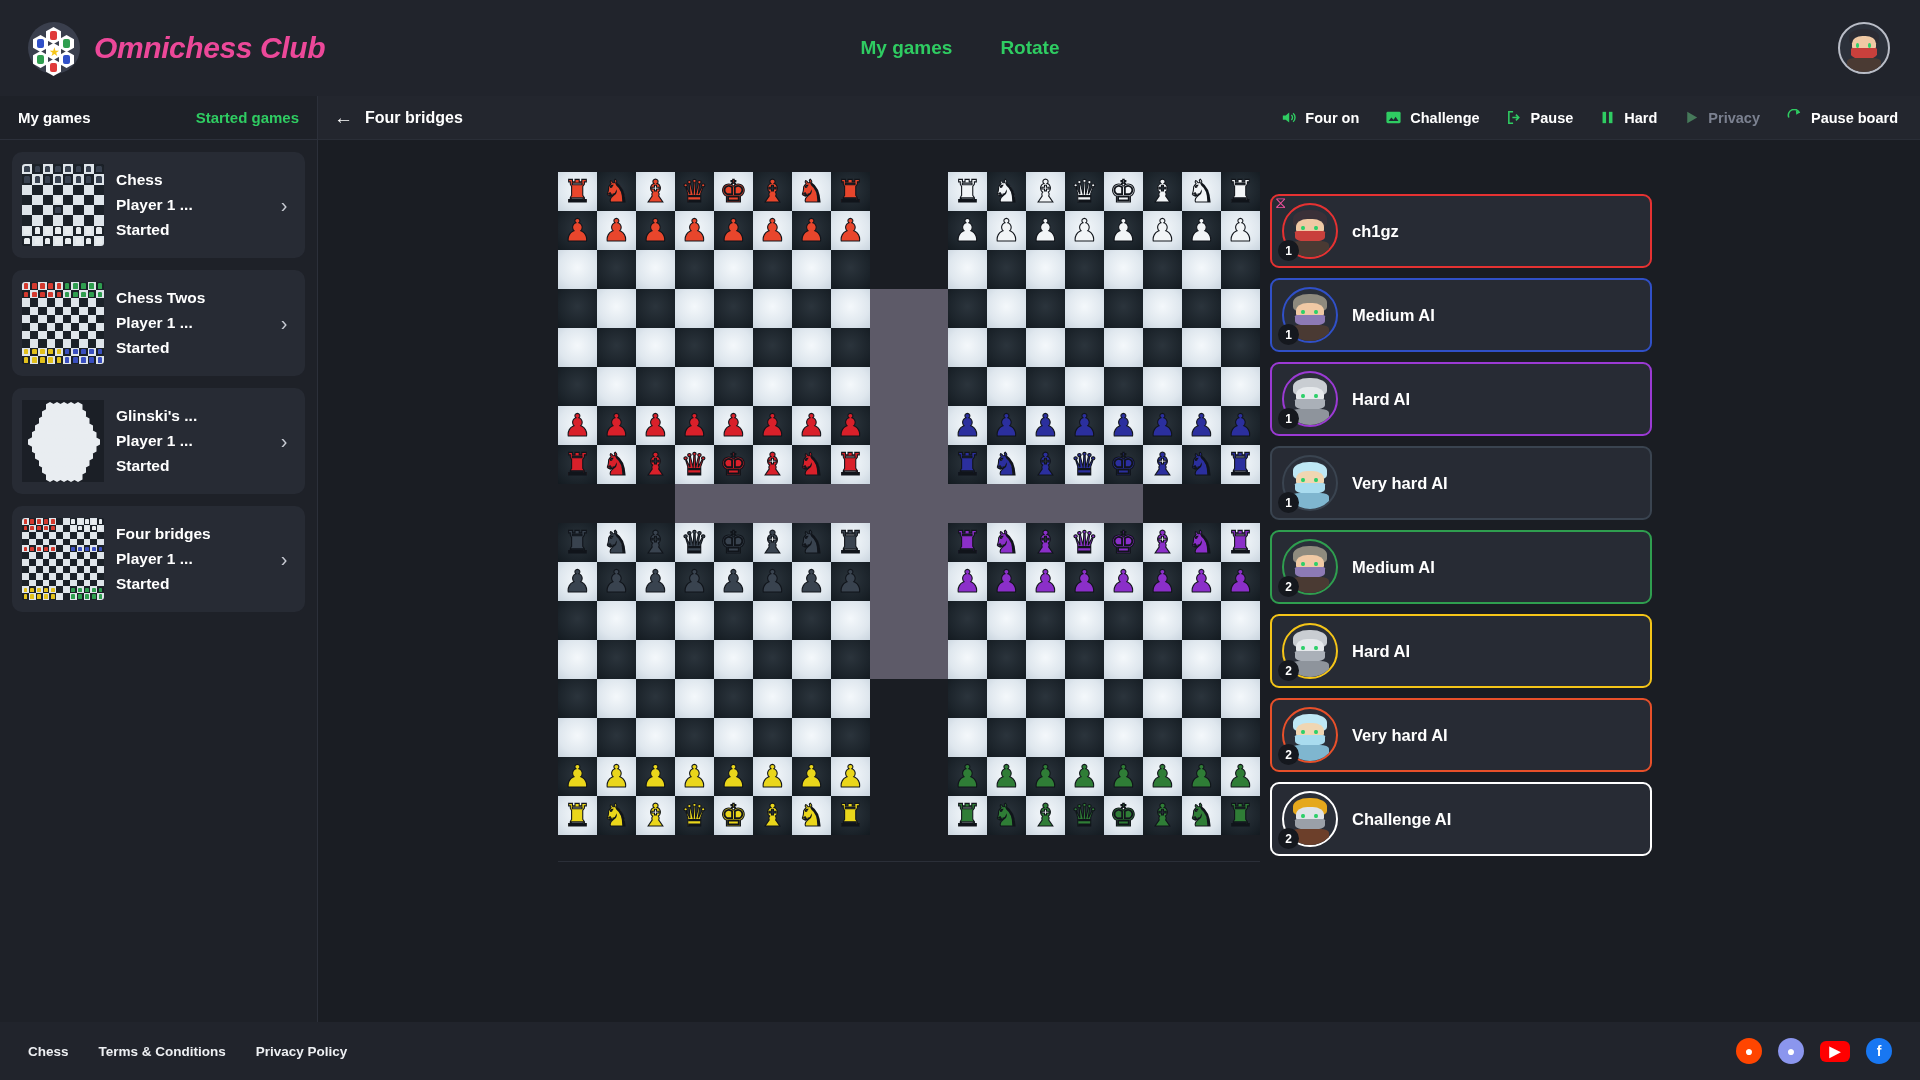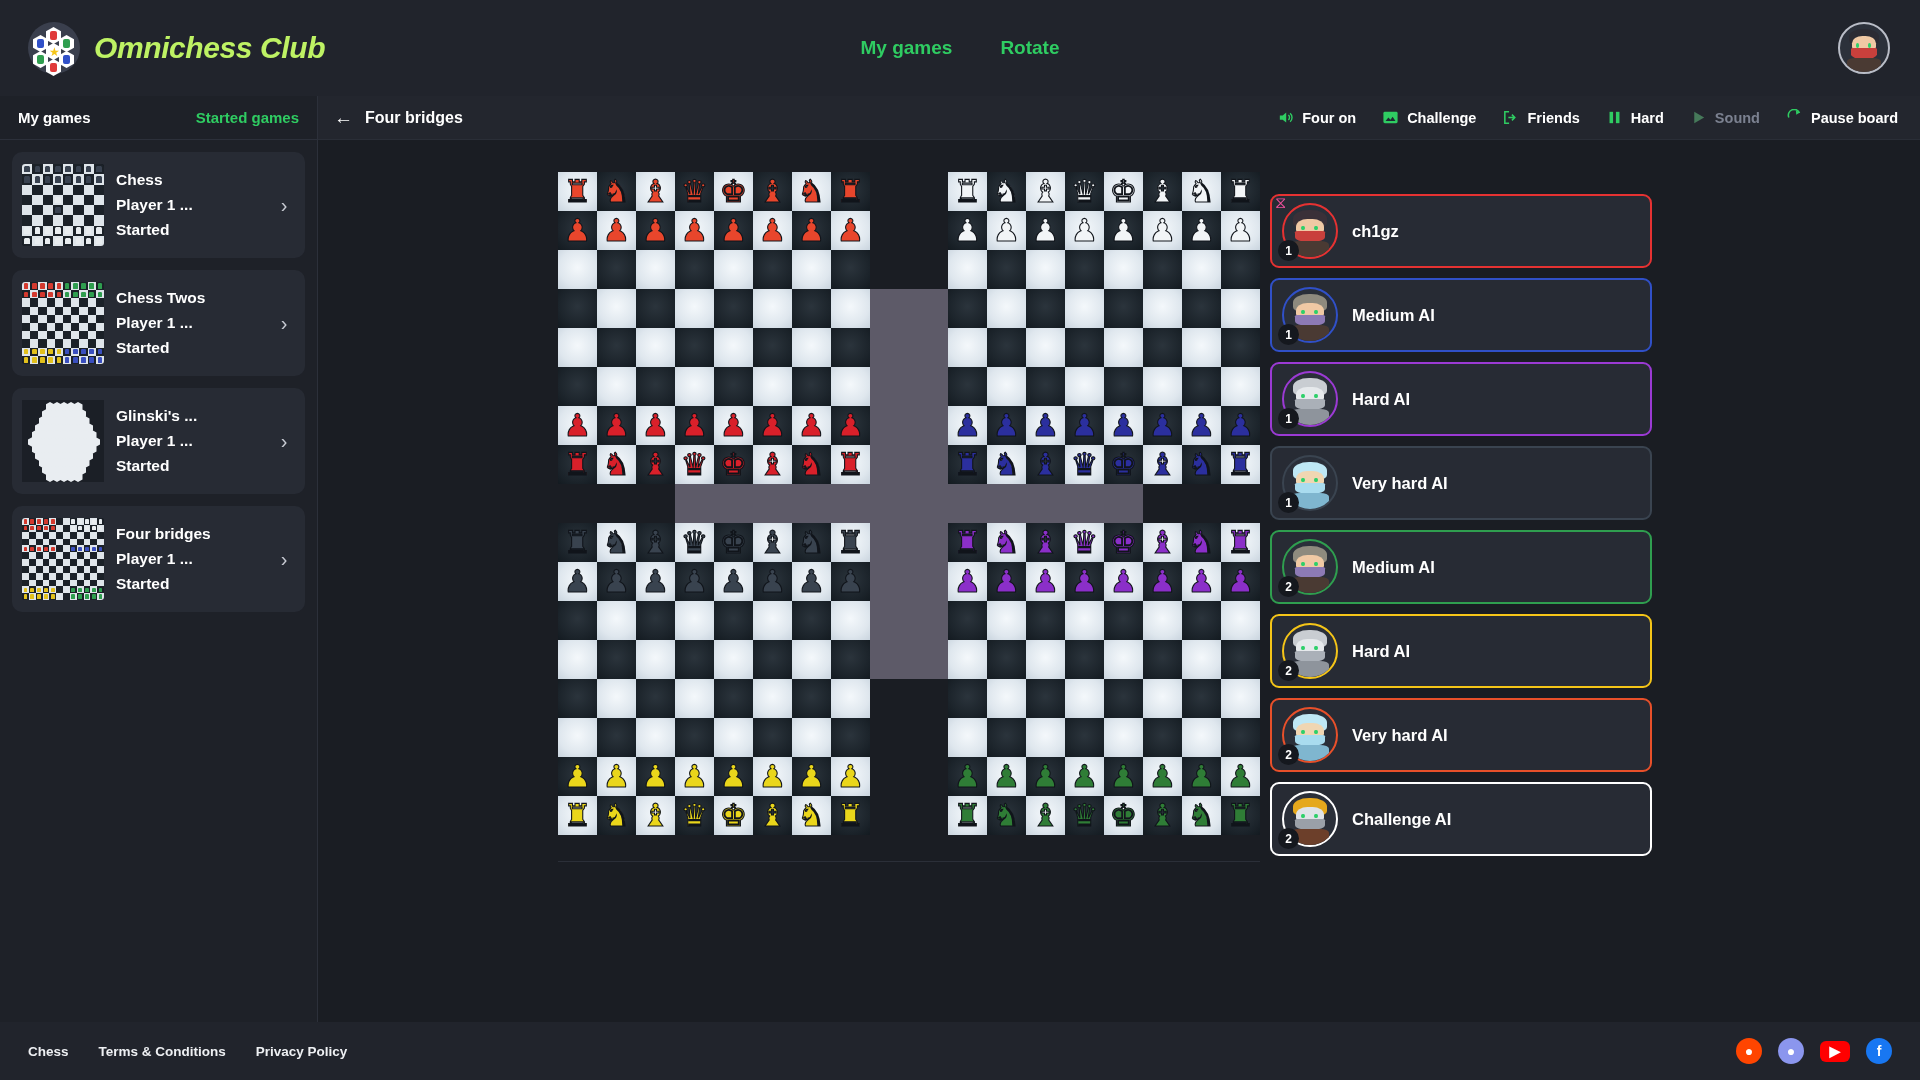--- a/index.html
+++ b/index.html
@@ -41,21 +41,21 @@
   .hx-n { left: 14px; top: 1px; }  .hx-n::after { background: #e03a3a; }
   .hx-ne { left: 27px; top: 9px; } .hx-ne::after { background: #2f9e4f; }
   .hx-se { left: 27px; top: 25px; }.hx-se::after { background: #3050c8; }
   .hx-s { left: 14px; top: 33px; } .hx-s::after { background: #e03a3a; }
   .hx-sw { left: 1px; top: 25px; } .hx-sw::after { background: #2f9e4f; }
   .hx-nw { left: 1px; top: 9px; }  .hx-nw::after { background: #3050c8; }
   .hx-c { left: 14px; top: 17px; z-index:2; }
   .hx-c::after { background: transparent; }
   .hx-star { position: absolute; left: 17px; top: 20px; z-index: 3; color: #f5c518; font-size: 12px; line-height: 12px; }
   .brand-name {
-    font-size: 30px; font-weight: bold; color: #bef264;
+    font-size: 30px; font-weight: bold; color: #ec4899;
     letter-spacing: -0.4px; font-style: italic;
   }
   .header-nav {
     position: absolute; left: 50%; transform: translateX(-50%);
     display: flex; gap: 48px; align-items: center;
   }
   .header-nav a {
     color: #2fcc62; font-size: 19px; font-weight: bold; text-decoration: none;
   }
   .avatar-btn {
@@ -735,38 +735,38 @@
                 </svg>
               </span>
               <span>Challenge</span>
             </div>
             <div class="tb-btn">
               <span class="tb-ico">
                 <svg width="17" height="17" viewBox="0 0 24 24">
                   <path fill="none" stroke="#2fcc62" stroke-width="2.2" d="M10 4H4v16h6M14 8l4 4-4 4M9 12h9"></path>
                 </svg>
               </span>
-              <span>Friends</span>
+              <span>Pause</span>
             </div>
             <div class="tb-btn">
               <span class="tb-ico">
                 <svg width="17" height="17" viewBox="0 0 24 24">
                   <rect x="5" y="4" width="5" height="16" fill="#2fcc62"></rect>
                   <rect x="14" y="4" width="5" height="16" fill="#2fcc62"></rect>
                 </svg>
               </span>
               <span>Hard</span>
             </div>
             <div class="tb-btn disabled">
               <span class="tb-ico">
                 <svg width="17" height="17" viewBox="0 0 24 24">
                   <path d="M6 4l14 8-14 8z" fill="#46795a"></path>
                 </svg>
               </span>
-              <span>Sound</span>
+              <span>Privacy</span>
             </div>
             <div class="tb-btn">
               <span class="tb-ico">
                 <svg width="17" height="17" viewBox="0 0 24 24">
                   <path fill="none" stroke="#2fcc62" stroke-width="2.2" d="M19 5.5A8 8 0 104 12"></path>
                   <path fill="#2fcc62" d="M14 2l6 2.5-5.5 3.5z"></path>
                 </svg>
               </span>
               <span>Pause board</span>
             </div>

